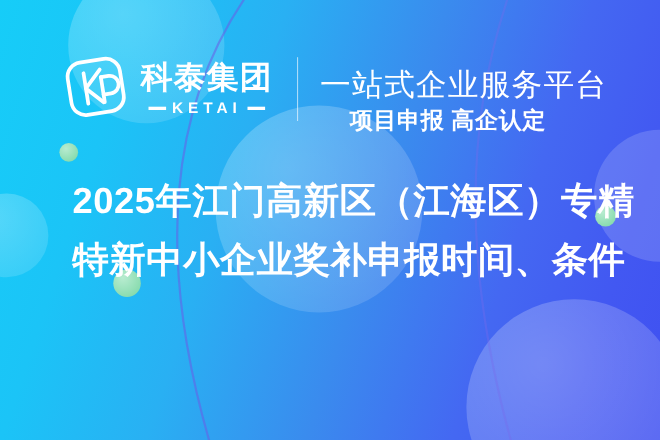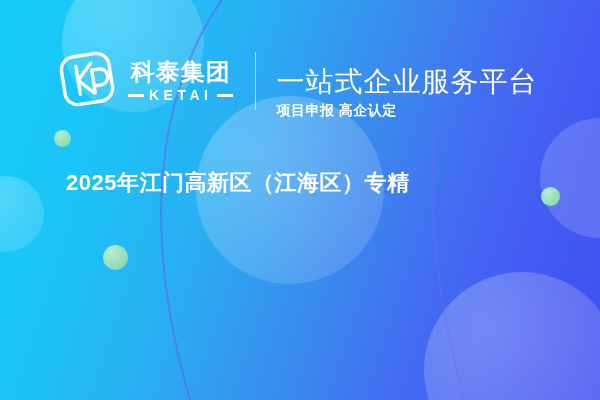--- a/index.html
+++ b/index.html
@@ -69,21 +69,21 @@
   #logo-mark { flex: 0 0 auto; margin-right: 10px; }
 
   #logo-wordmark {
     display: flex;
     flex-direction: column;
     align-items: center;
     flex: 0 0 auto;
   }
   #logo-company-name {
     color: #ffffff;
-    font-size: 24px;
+    font-size: 29px;
     font-weight: bold;
     letter-spacing: 1px;
     line-height: 1.08;
     white-space: nowrap;
   }
   #logo-latin-row {
     display: flex;
     align-items: center;
     gap: 5px;
     margin-top: 3px;
@@ -119,38 +119,39 @@
   #slogan-primary {
     color: #ffffff;
     font-size: 28px;
     line-height: 1.15;
     letter-spacing: 1px;
     white-space: nowrap;
     margin-top: 23px;
   }
   #slogan-secondary {
     color: #ffffff;
-    font-size: 14px;
+    font-size: 21px;
     font-weight: bold;
     line-height: 1.3;
     margin-top: 3px;
     letter-spacing: 0.5px;
     white-space: nowrap;
+    margin-left: 27px;
   }
 
   
   #title-block {
     position: absolute;
     left: 66px;
     top: 156px;
     width: 500px;
   }
   .title-line {
     color: #ffffff;
-    font-size: 22px;
+    font-size: 33px;
     font-weight: bold;
     line-height: 53px;
     letter-spacing: 0.5px;
     white-space: nowrap;
   }
 </style>
 </head>
 <body>
 
 <div id="banner">
@@ -196,15 +197,16 @@
     <span id="header-divider"></span>
 
     <span id="header-slogan-group">
       <span id="slogan-primary">一站式企业服务平台</span>
       <span id="slogan-secondary">项目申报 高企认定</span>
     </span>
   </div>
 
   <div id="title-block">
     <div class="title-line">2025年江门高新区（江海区）专精</div>
+    <div class="title-line">特新中小企业奖补申报时间、条件</div>
   </div>
 
 </div>
 
 </body></html>

